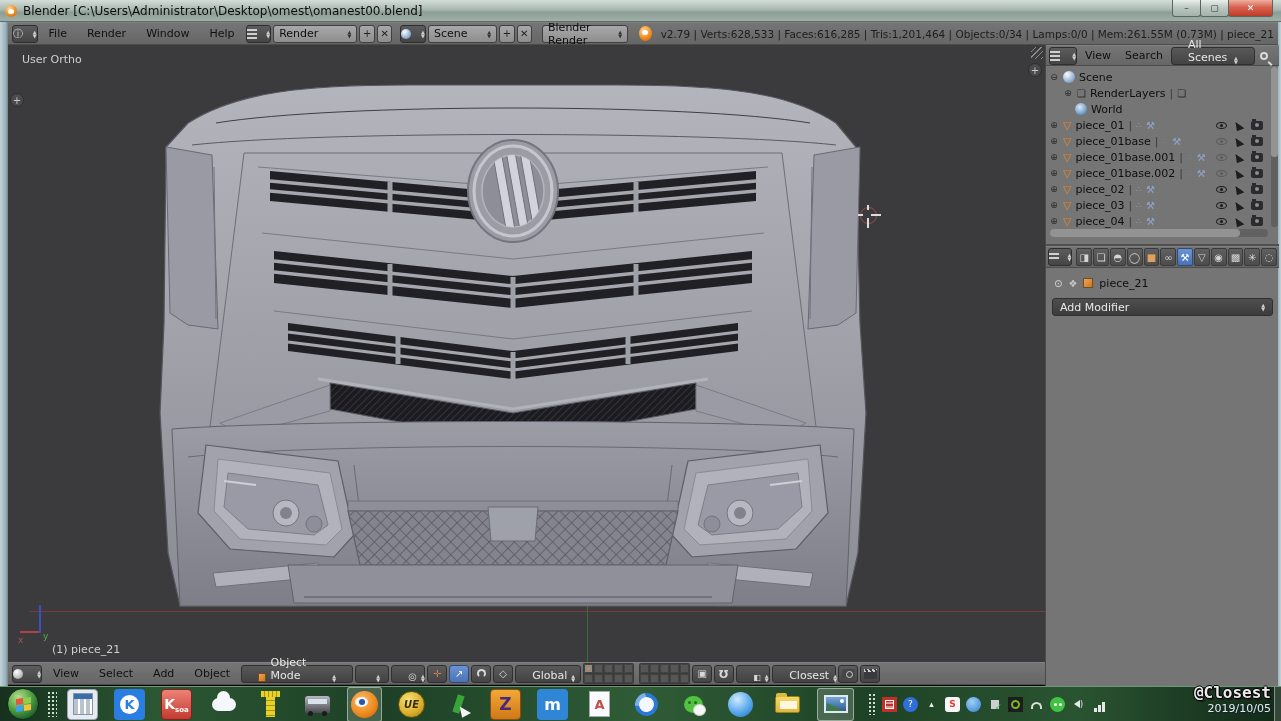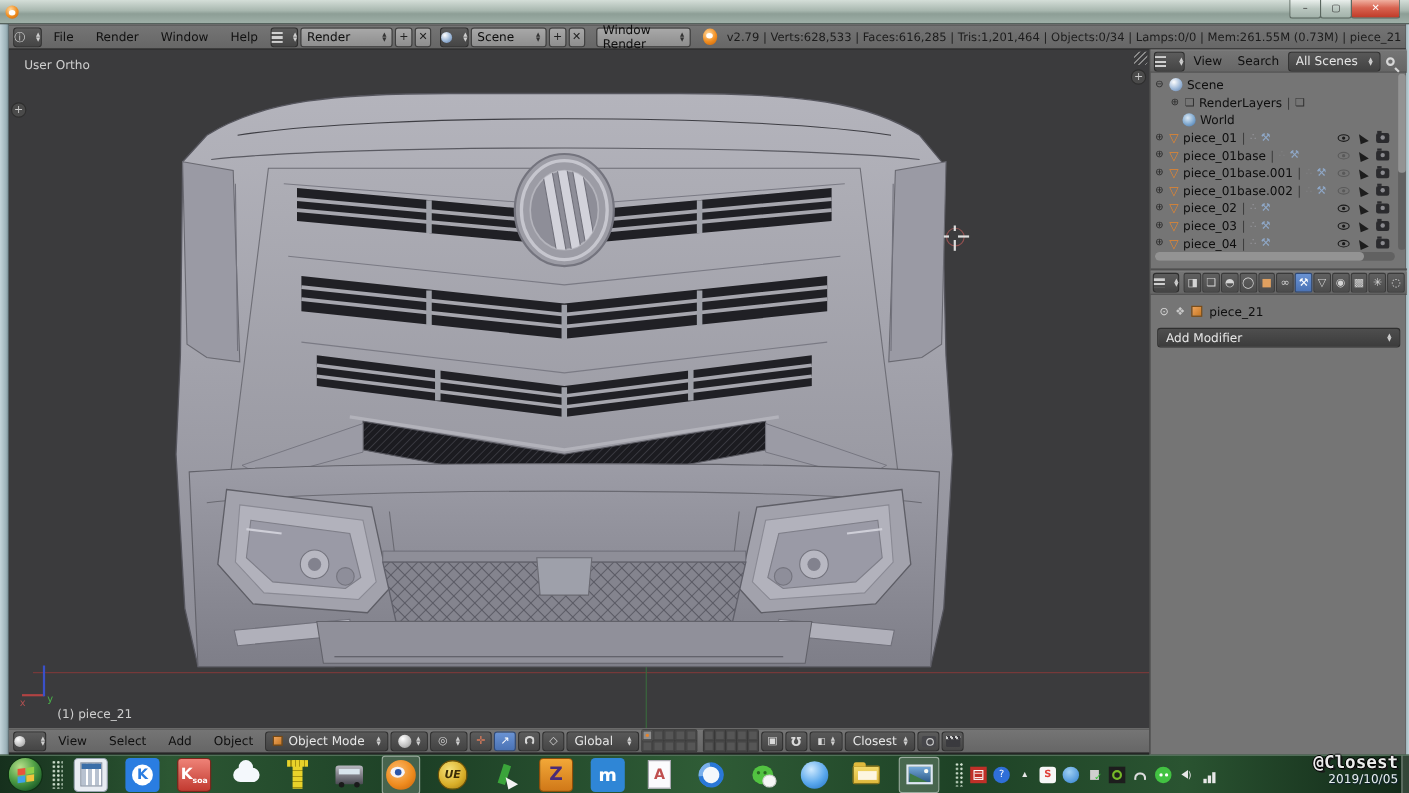--- a/index.html
+++ b/index.html
@@ -14,21 +14,21 @@
   .winbtns{position:absolute;right:8px;top:0;height:17px;display:flex;}
   .winbtn{width:29px;height:17px;border:1px solid #5a665f;border-top:none;background:linear-gradient(#e9efec,#b9c6bf 50%,#a2b2aa);display:flex;align-items:center;justify-content:center;font-size:9px;color:#333;border-radius:0 0 3px 3px;margin-left:-1px;}
   .winbtn.close{width:45px;background:linear-gradient(#f0b0a0,#d86350 45%,#bf3a28);color:#fff;font-weight:bold;}
   #frameL{left:0;top:22px;width:8px;height:664px;background:linear-gradient(90deg,#c2d4da,#9db3ba 70%,#6f858c);}
   #frameR{left:1278px;top:22px;width:3px;height:664px;background:linear-gradient(90deg,#9db3ba,#c2d4da);}
 
   
   .bhdr{background:linear-gradient(#757575,#666);border-top:1px solid #808080;border-bottom:1px solid #4c4c4c;}
   .menu{padding:0 9px;color:#101010;height:100%;display:flex;align-items:center;cursor:default;}
   .wfield{height:18px;border:1px solid #3f3f3f;border-radius:3px;background:linear-gradient(#a8a8a8,#8e8e8e);color:#0d0d0d;display:flex;align-items:center;padding:0 5px;}
-  .wdark{height:18px;border:1px solid #2f2f2f;border-radius:3px;background:linear-gradient(#585858,#434343);color:#e6e6e6;display:flex;align-items:center;padding:0 6px;}
+  .wdark{height:18px;border:1px solid #2f2f2f;border-radius:3px;background:linear-gradient(#585858,#434343);color:#e6e6e6;display:flex;align-items:flex-end;padding:0 16px;}
   .wsq{width:18px;height:18px;border:1px solid #3f3f3f;border-radius:3px;background:linear-gradient(#a8a8a8,#8e8e8e);display:flex;align-items:center;justify-content:center;font-size:10px;color:#222;}
   .ebtn{width:30px;height:18px;border:1px solid #2e2e2e;border-radius:3px;background:linear-gradient(#5c5c5c,#454545);display:flex;align-items:center;justify-content:center;gap:3px;}
   .ud{display:flex;flex-direction:column;line-height:4px;font-size:5px;color:#cfcfcf;margin-left:auto;padding-left:4px;}
   .ud.dk{color:#333;}
   .glyph{font-size:10px;color:#d8d8d8;}
 
   
   .mi{display:inline-block;position:relative;}
   .i-eye{width:11px;height:7px;border:1px solid #1b1b1b;border-radius:50%;background:transparent;}
   .i-eye::after{content:"";position:absolute;left:3px;top:1px;width:3px;height:3px;background:#1b1b1b;border-radius:50%;}
@@ -114,20 +114,21 @@
   #wm{position:absolute;right:10px;top:-4px;text-align:right;}
   #wm .w1{font-family:"DejaVu Sans Mono",monospace;font-weight:bold;font-size:16px;color:#ececec;text-shadow:-1px 0 #000,1px 0 #000,0 -1px #000,0 1px #000,2px 2px 0 #1a1a1a;}
   #wm .w2{font-size:11px;color:#e6edf0;text-shadow:1px 1px 1px #123;}
   #showdesk{position:absolute;right:0;top:0;width:7px;height:35px;background:rgba(255,255,255,.14);border-left:1px solid rgba(255,255,255,.4);}
 </style>
 </head>
 <body>
 
 <div class="abs flex" id="titlebar">
   <span class="blogo" style="width:12px;height:12px;margin-left:5px;"></span>
+  <span class="t">Blender [C:\Users\Administrator\Desktop\omest\omanest00.blend]</span>
   <span class="winbtns">
     <span class="winbtn">–</span>
     <span class="winbtn">▢</span>
     <span class="winbtn close">✕</span>
   </span>
 </div>
 <div class="abs" id="frameL"></div>
 <div class="abs" id="frameR"></div>
 
 <div class="abs flex bhdr" id="infohdr" style="gap:2px;padding:0 4px;">
@@ -153,21 +154,21 @@
       <span class="mi i-ball-scene" style="width:10px;height:10px;"></span>
       <span class="ud">▲<br>▼</span>
     </span>
   <span class="wfield" style="width:80px;">
       <span>Scene</span>
       <span class="ud dk">▲<br>▼</span>
     </span>
   <span class="wsq">+</span>
   <span class="wsq">✕</span>
   <span class="wfield" style="width:100px;margin-left:8px;">
-      <span>Window Render</span>
+      <span>Blender Render</span>
       <span class="ud dk">▲<br>▼</span>
     </span>
   <span class="blogo" style="margin-left:9px;"></span>
   <span id="stats" style="margin-left:7px;">v2.79 | Verts:628,533 | Faces:616,285 | Tris:1,201,464 | Objects:0/34 | Lamps:0/0 | Mem:261.55M (0.73M) | piece_21</span>
 </div>
 
 <div class="abs" id="viewport">
   <div class="abs" id="axis-red"></div>
   <div class="abs" id="axis-green"></div>
 

